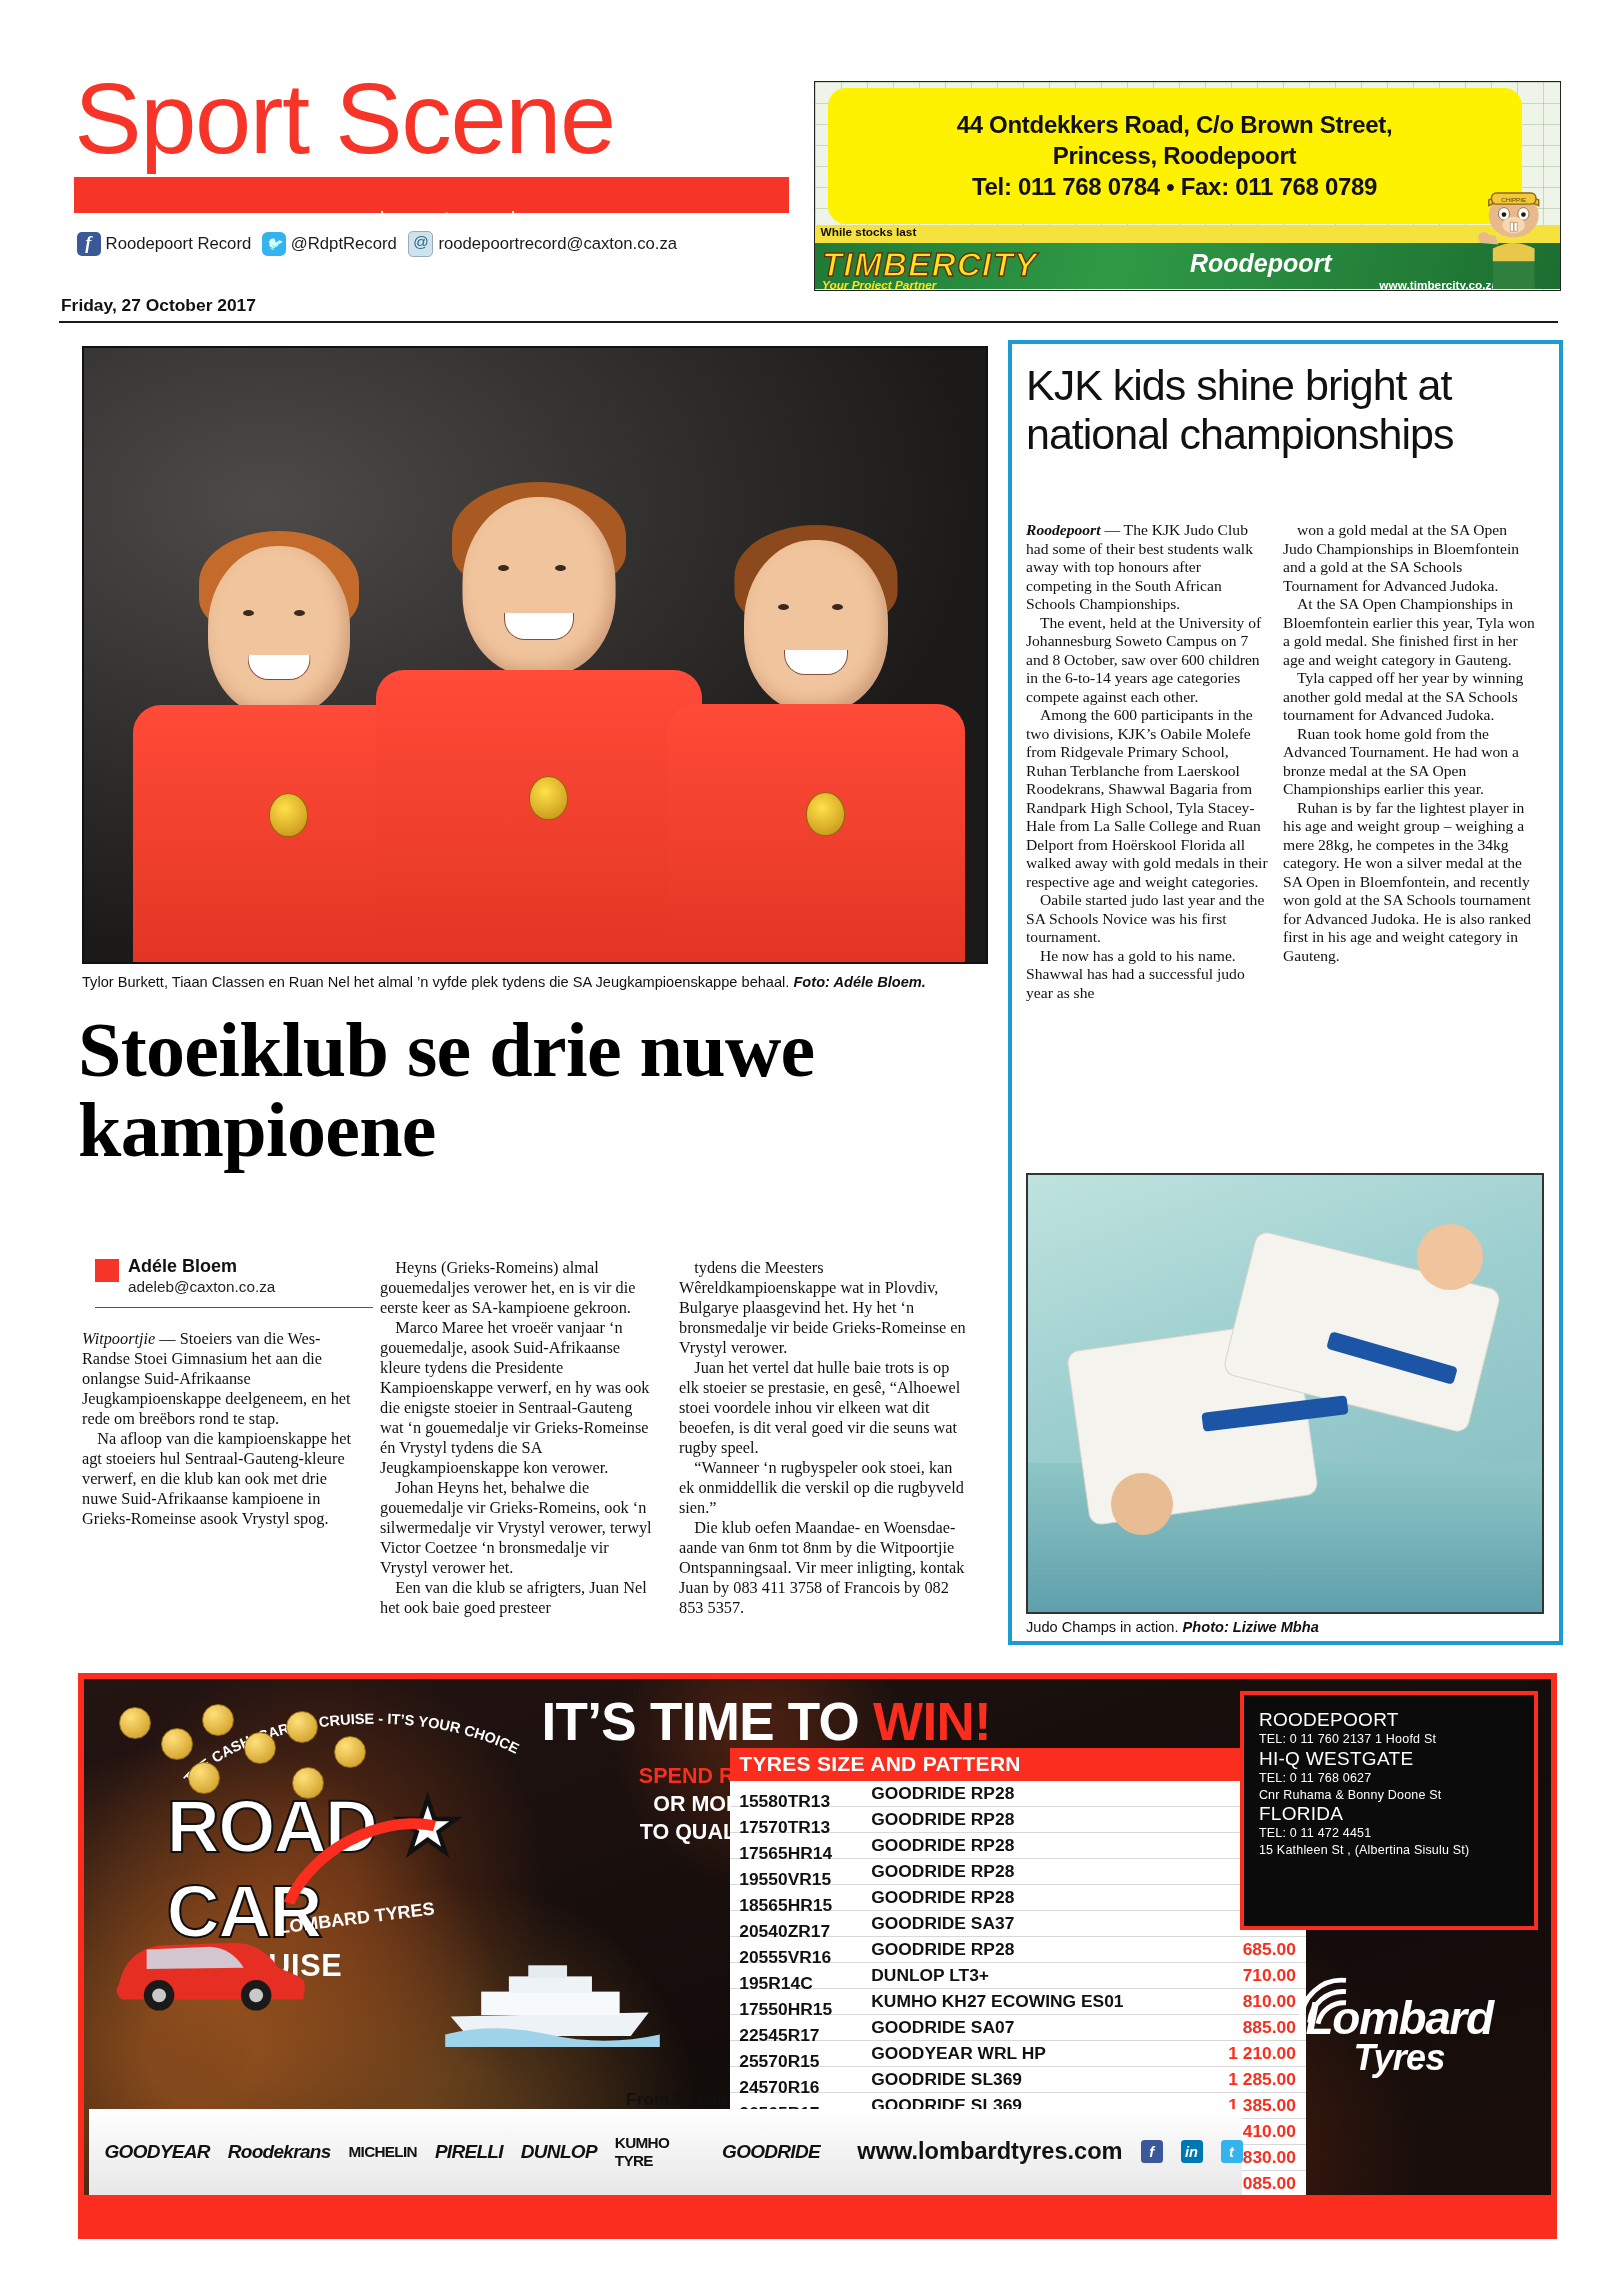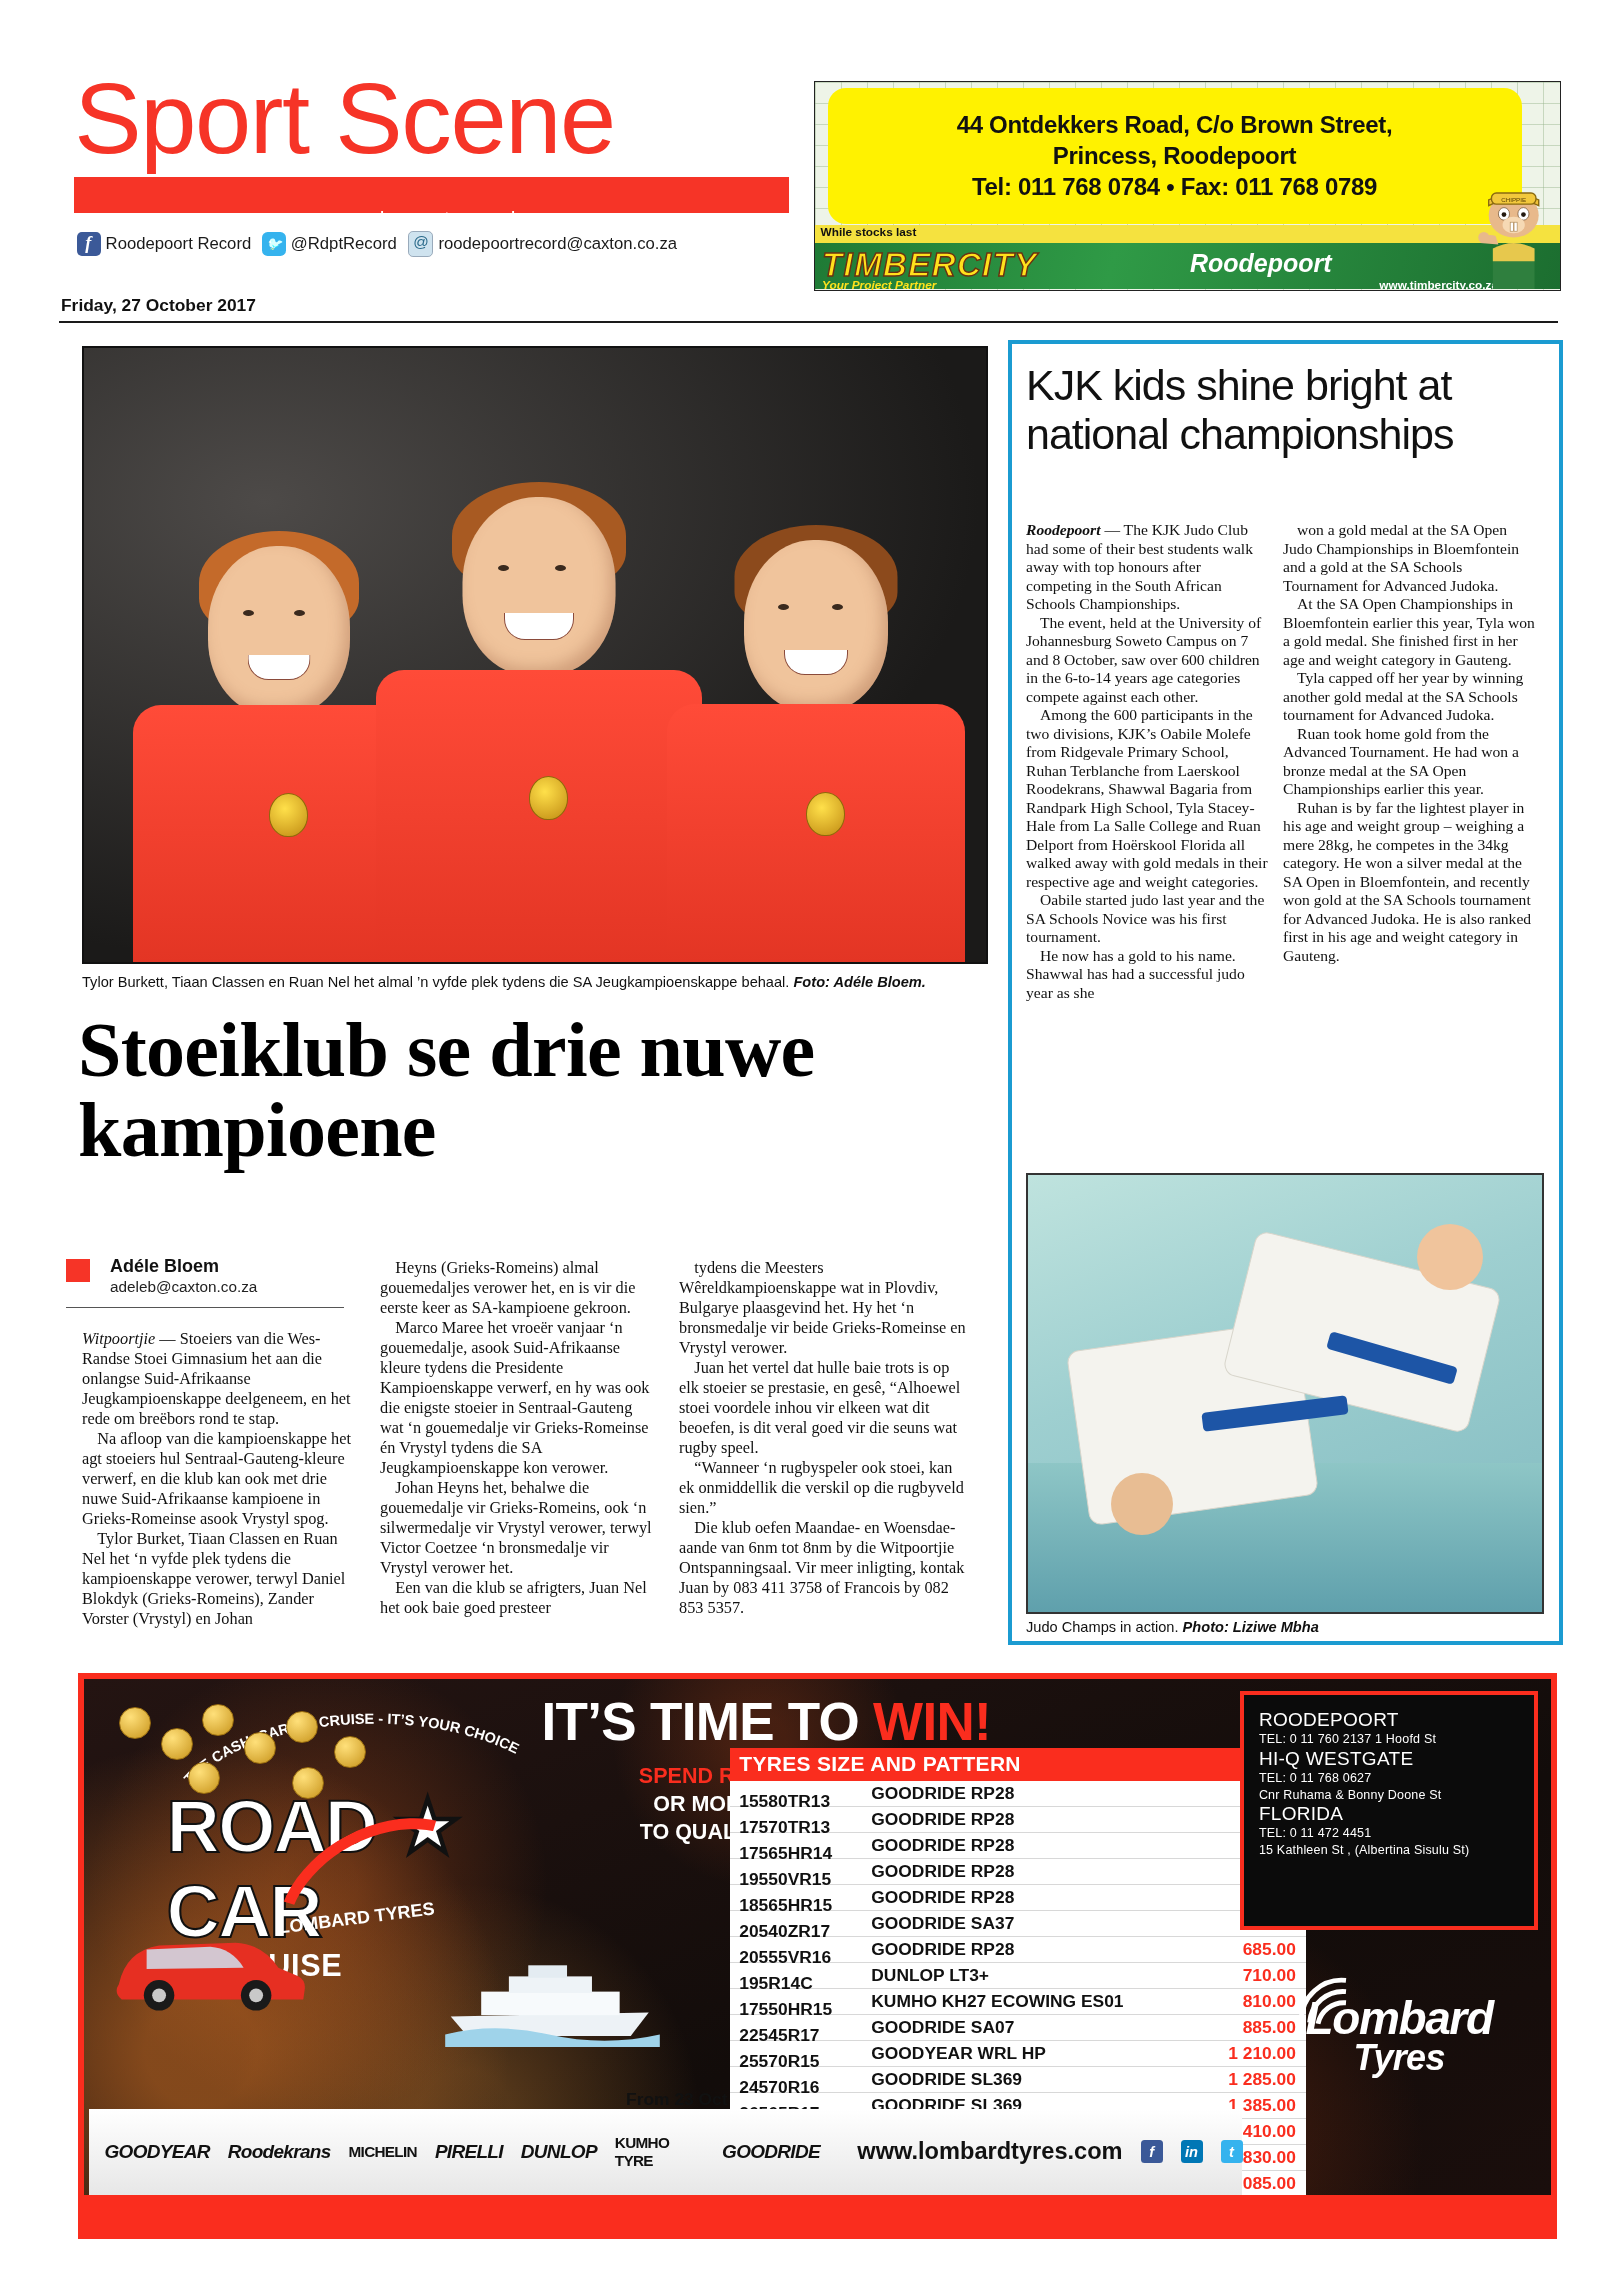--- a/index.html
+++ b/index.html
@@ -68,21 +68,21 @@
      background:radial-gradient(circle at 40% 35%,#ffe04a,#c08a12);border:1.4px solid #8e6a0a;}
 
   .caption{position:absolute;left:82px;top:972px;width:902px;font-size:14.6px;line-height:20px;color:#111;}
   .caption b{font-style:italic;}
 
   .bighead{position:absolute;left:78px;top:1010px;width:916px;
      font-family:"Liberation Serif",serif;font-weight:bold;font-size:78px;line-height:80px;
      letter-spacing:-0.7px;color:#000;}
 
   
-  .byline{position:absolute;left:66px;top:1256px;width:278px;padding-left:11px;}
+  .byline{position:absolute;left:95px;top:1256px;width:278px;}
   .byline .sq{position:absolute;left:0;top:2.8px;width:23.6px;height:23.6px;background:#f63427;}
   .byline .nm{margin-left:33px;font-size:18px;font-weight:bold;color:#111;line-height:21px;}
   .byline .em{margin-left:33px;font-size:15.3px;color:#222;line-height:19.4px;}
   .byline .ln{position:absolute;left:0;top:51px;width:278px;height:1.4px;background:#555;}
 
   
   .artcol{position:absolute;font-family:"Liberation Serif",serif;font-size:16.3px;line-height:20px;
      color:#111;text-align:left;}
   .artcol p{margin:0;text-indent:15.3px;}
   .artcol p.lead{text-indent:0;font-weight:normal;}
@@ -278,21 +278,20 @@
   <div class="byline">
     <div class="sq"></div>
     <div class="nm">Adéle Bloem</div>
     <div class="em">adeleb@caxton.co.za</div>
     <div class="ln"></div>
   </div>
 
   <div class="artcol" id="ac1">
       <p class="lead"><i>Witpoortjie</i> — Stoeiers van die Wes-Randse Stoei Gimnasium het aan die onlangse Suid-Afrikaanse Jeugkampioenskappe deelgeneem, en het rede om breëbors rond te stap.</p>
       <p>Na afloop van die kampioenskappe het agt stoeiers hul Sentraal-Gauteng-kleure verwerf, en die klub kan ook met drie nuwe Suid-Afrikaanse kampioene in Grieks-Romeinse asook Vrystyl spog.</p>
-      <p>Tylor Burket, Tiaan Classen en Ruan Nel het ‘n vyfde plek tydens die kampioenskappe verower, terwyl Daniel Blokdyk (Grieks-Romeins), Zander Vorster (Vrystyl) en Johan</p>
     </div>
   <div class="artcol" id="ac2">
       <p>Heyns (Grieks-Romeins) almal gouemedaljes verower het, en is vir die eerste keer as SA-kampioene gekroon.</p>
       <p>Marco Maree het vroeër vanjaar ‘n gouemedalje, asook Suid-Afrikaanse kleure tydens die Presidente Kampioenskappe verwerf, en hy was ook die enigste stoeier in Sentraal-Gauteng wat ‘n gouemedalje vir Grieks-Romeinse én Vrystyl tydens die SA Jeugkampioenskappe kon verower.</p>
       <p>Johan Heyns het, behalwe die gouemedalje vir Grieks-Romeins, ook ‘n silwermedalje vir Vrystyl verower, terwyl Victor Coetzee ‘n bronsmedalje vir Vrystyl verower het.</p>
       <p>Een van die klub se afrigters, Juan Nel het ook baie goed presteer</p>
     </div>
   <div class="artcol" id="ac3">
       <p>tydens die Meesters Wêreldkampioenskappe wat in Plovdiv, Bulgarye plaasgevind het. Hy het ‘n bronsmedalje vir beide Grieks-Romeinse en Vrystyl verower.</p>
       <p>Juan het vertel dat hulle baie trots is op elk stoeier se prestasie, en gesê, “Alhoewel stoei voordele inhou vir elkeen wat dit beoefen, is dit veral goed vir die seuns wat rugby speel.</p>

